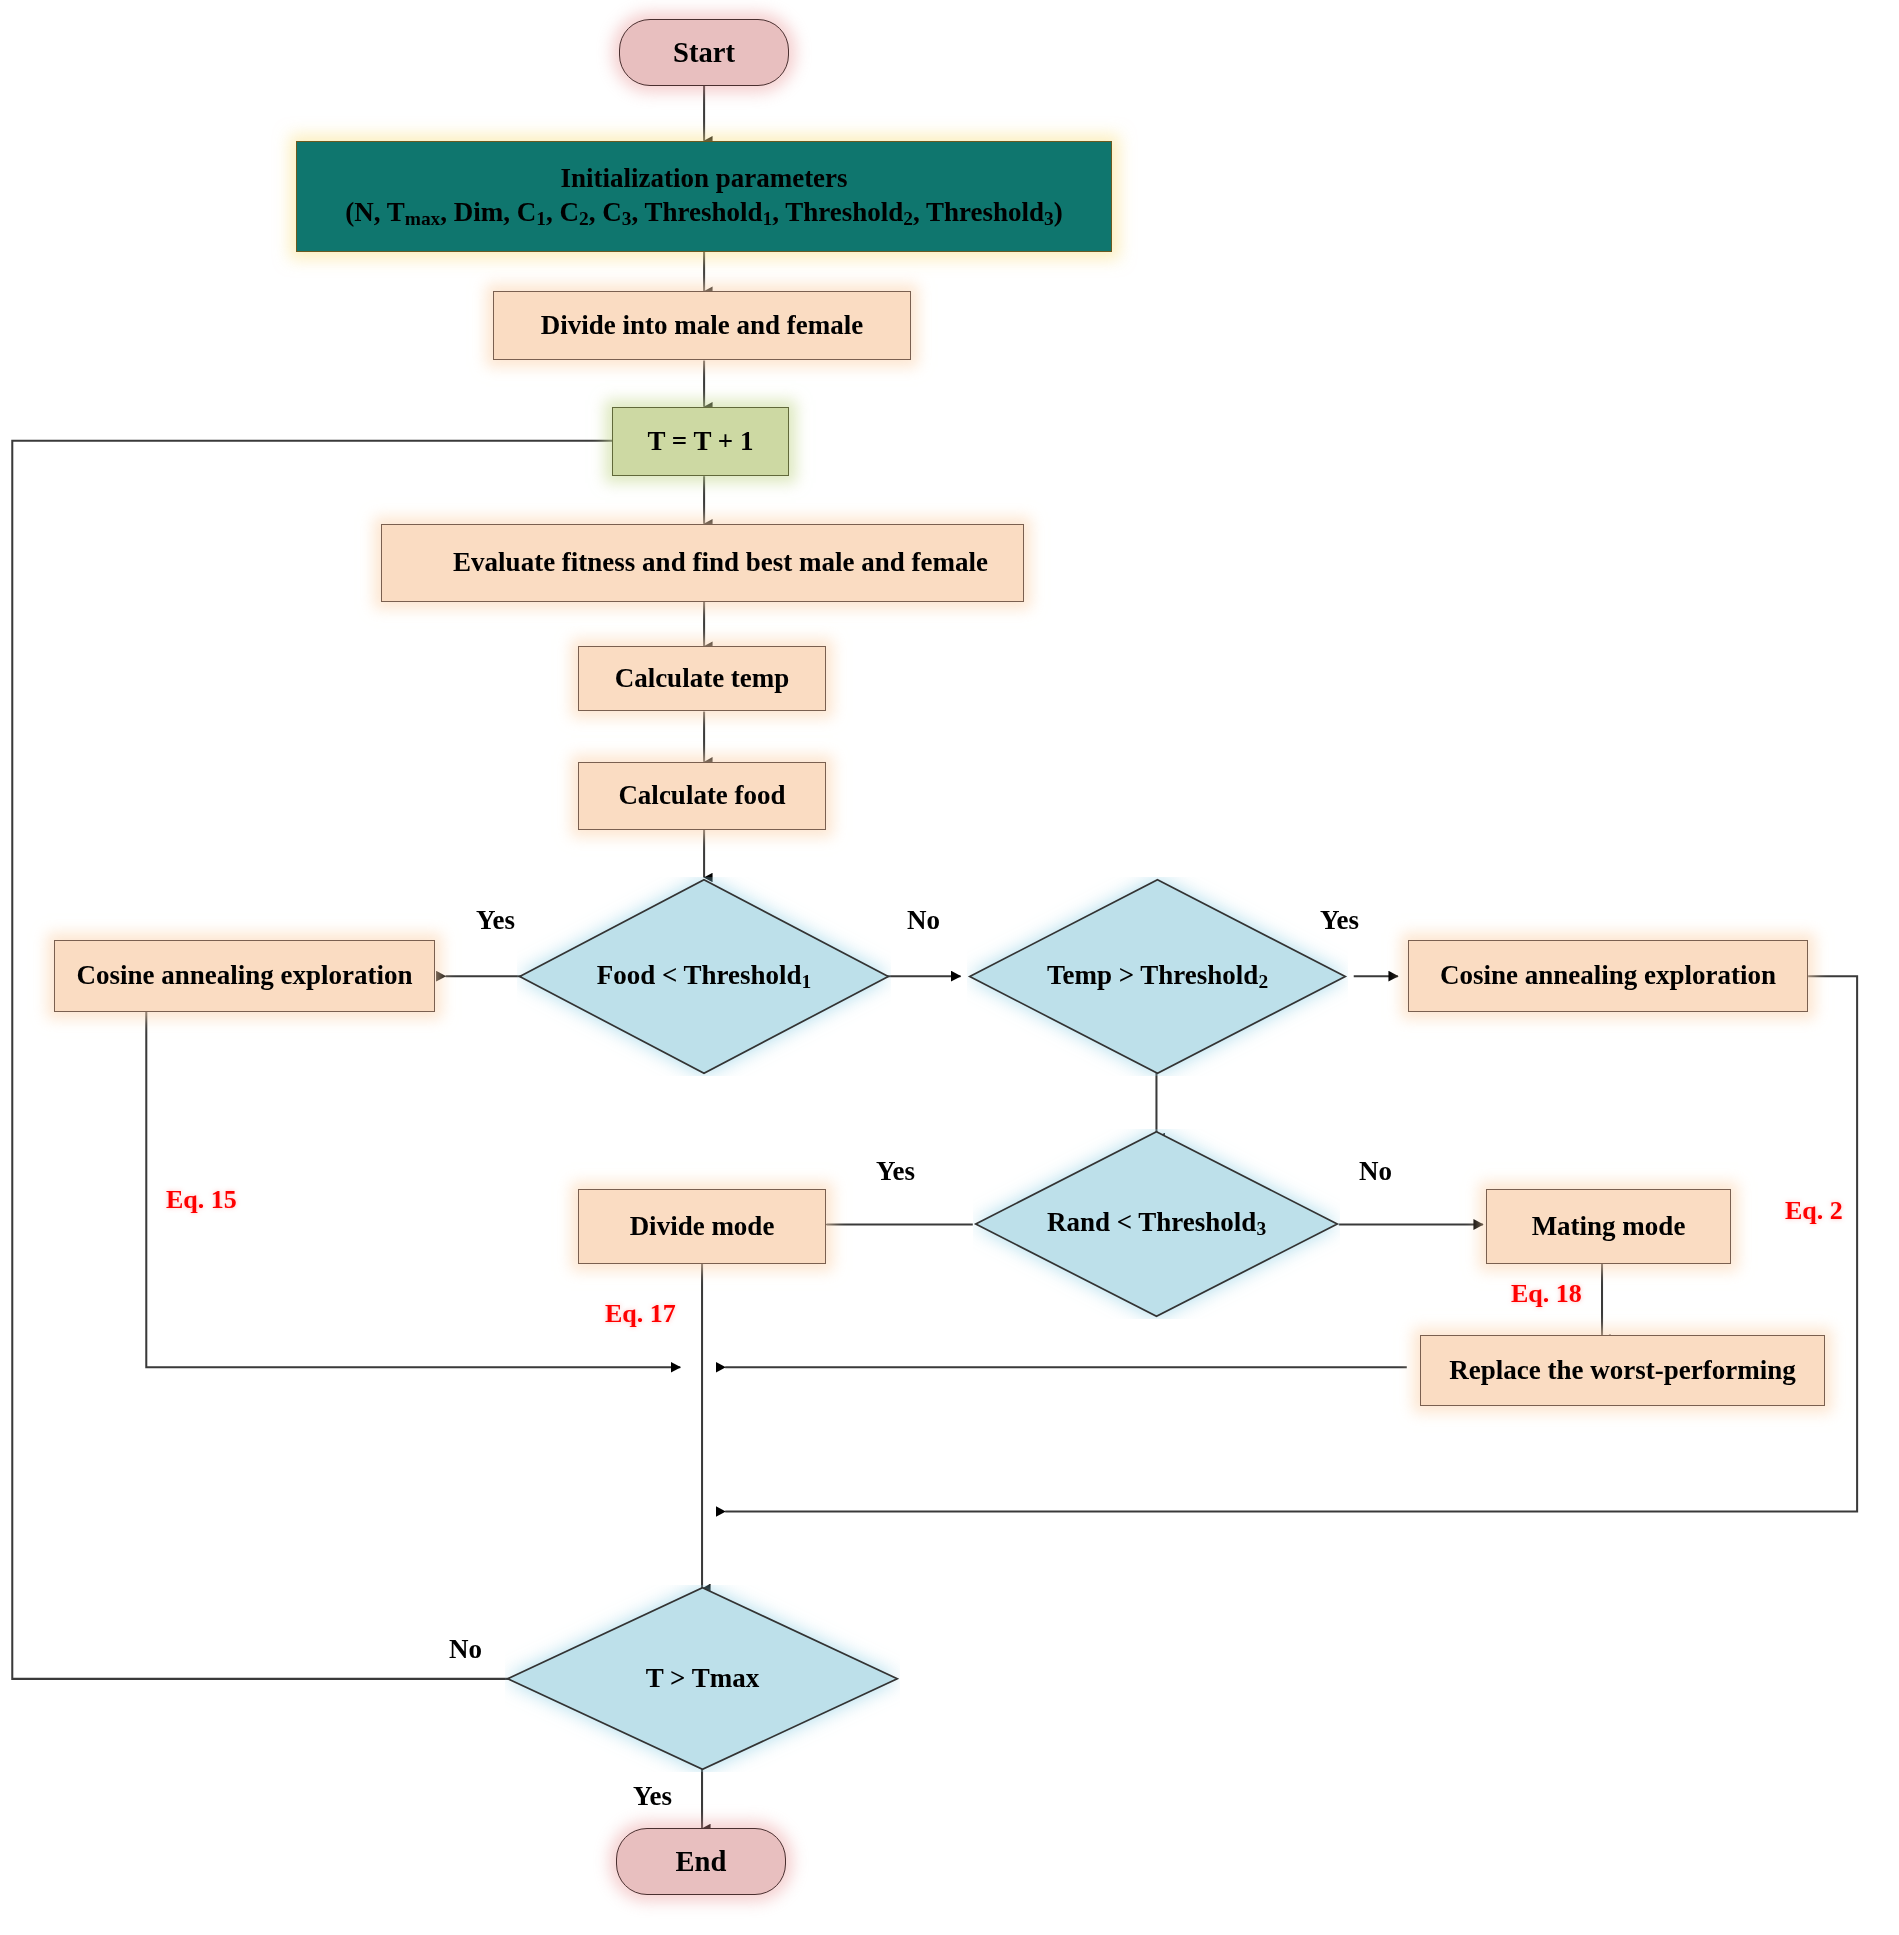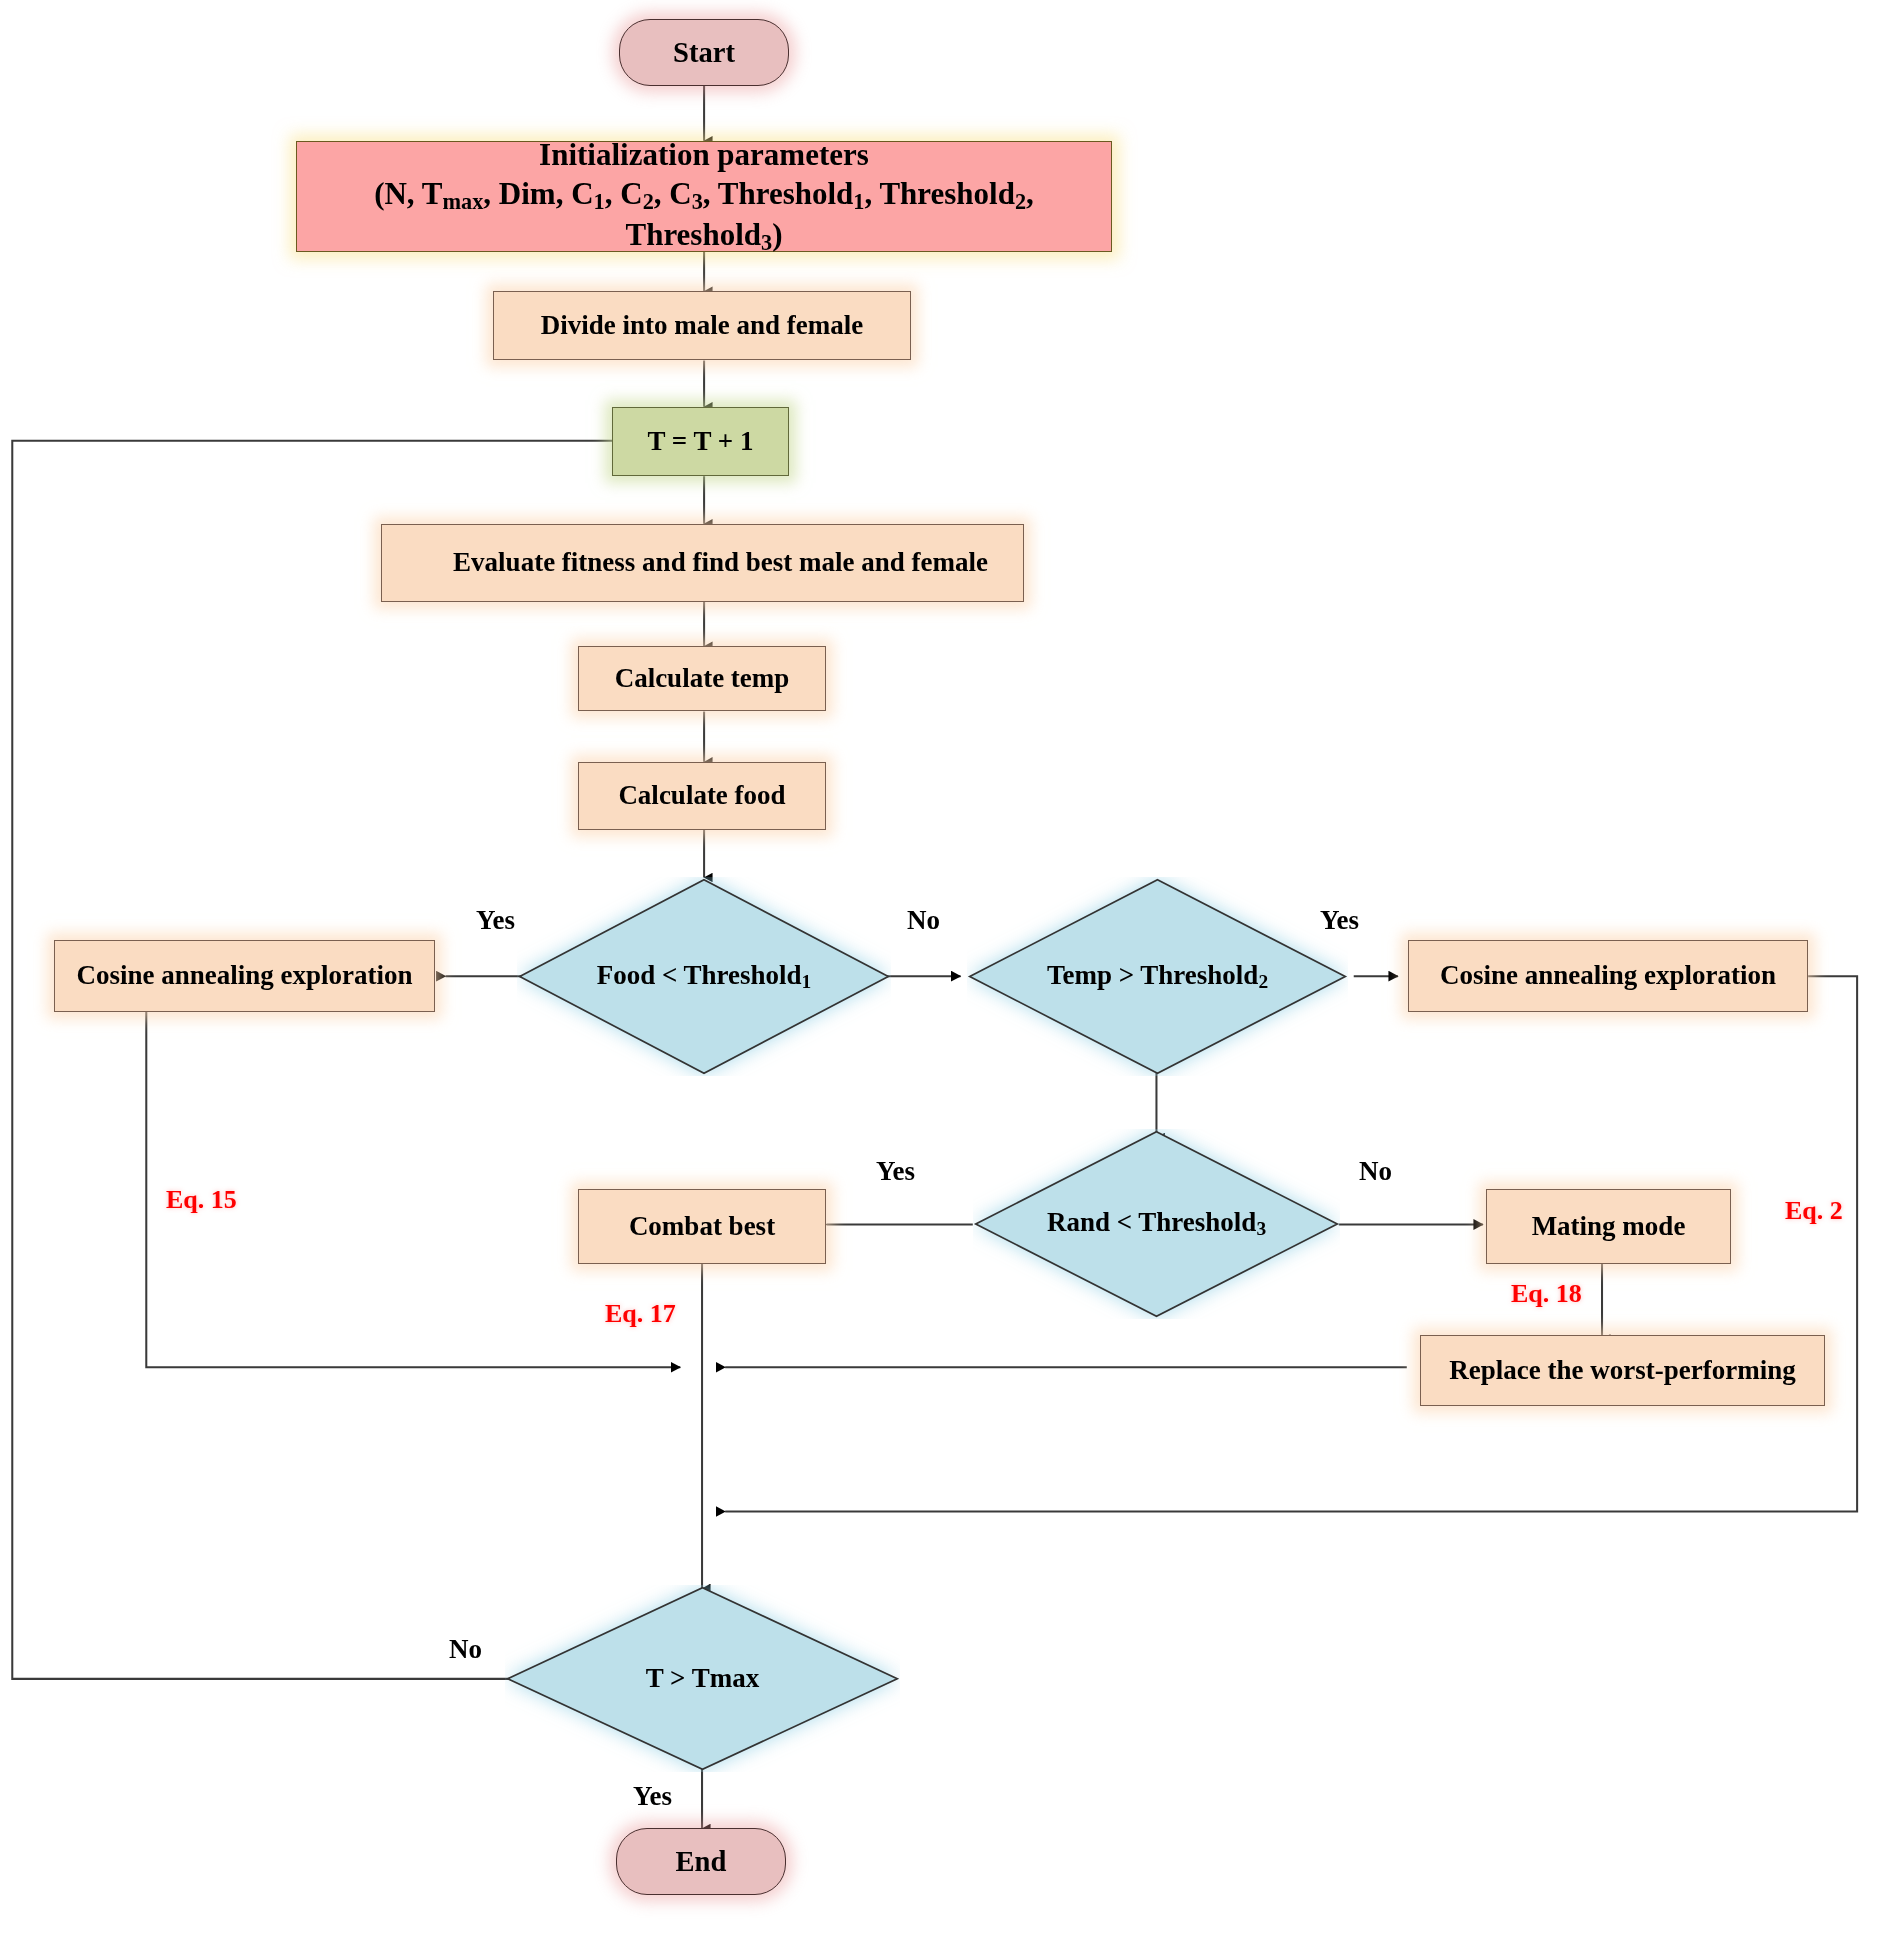--- a/index.html
+++ b/index.html
@@ -39,24 +39,24 @@
   
   .term {
     background: #e8bfbf;
     border: 1.7px solid #4a3030;
     border-radius: 31px;
     box-shadow: 0 0 15px 6.8px rgba(232,150,150,0.45);
     font-size: 28.6px;
   }
   
   .init {
-    background: #fca5a5;
+    background: #0f766e;
     border: 1.7px solid #6b5a20;
     box-shadow: 0 0 15px 7.5px rgba(250,225,140,0.55);
-    font-size: 31px;
+    font-size: 27px;
   }
   
   .proc {
     background: #fadcc2;
     border: 1.7px solid #7a6050;
     box-shadow: 0 0 13.6px 6.8px rgba(252,214,178,0.6);
     font-size: 27px;
   }
   
   .count {
@@ -219,21 +219,21 @@
 
   <div class="node proc" style="left:54px; top:940px; width:381px; height:72px;">
     <span>Cosine annealing exploration</span>
   </div>
 
   <div class="node proc" style="left:1408px; top:940px; width:400px; height:72px;">
     <span>Cosine annealing exploration</span>
   </div>
 
   <div class="node proc" style="left:578px; top:1189px; width:248px; height:75px;">
-    <span>Combat best</span>
+    <span>Divide mode</span>
   </div>
 
   <div class="node proc" style="left:1486px; top:1189px; width:245px; height:75px;">
     <span>Mating mode</span>
   </div>
 
   <div class="node proc" style="left:1407px; top:1335px; width:405px; height:71px;margin-left:13px;">
     <span>Replace the worst-performing</span>
   </div>
 

